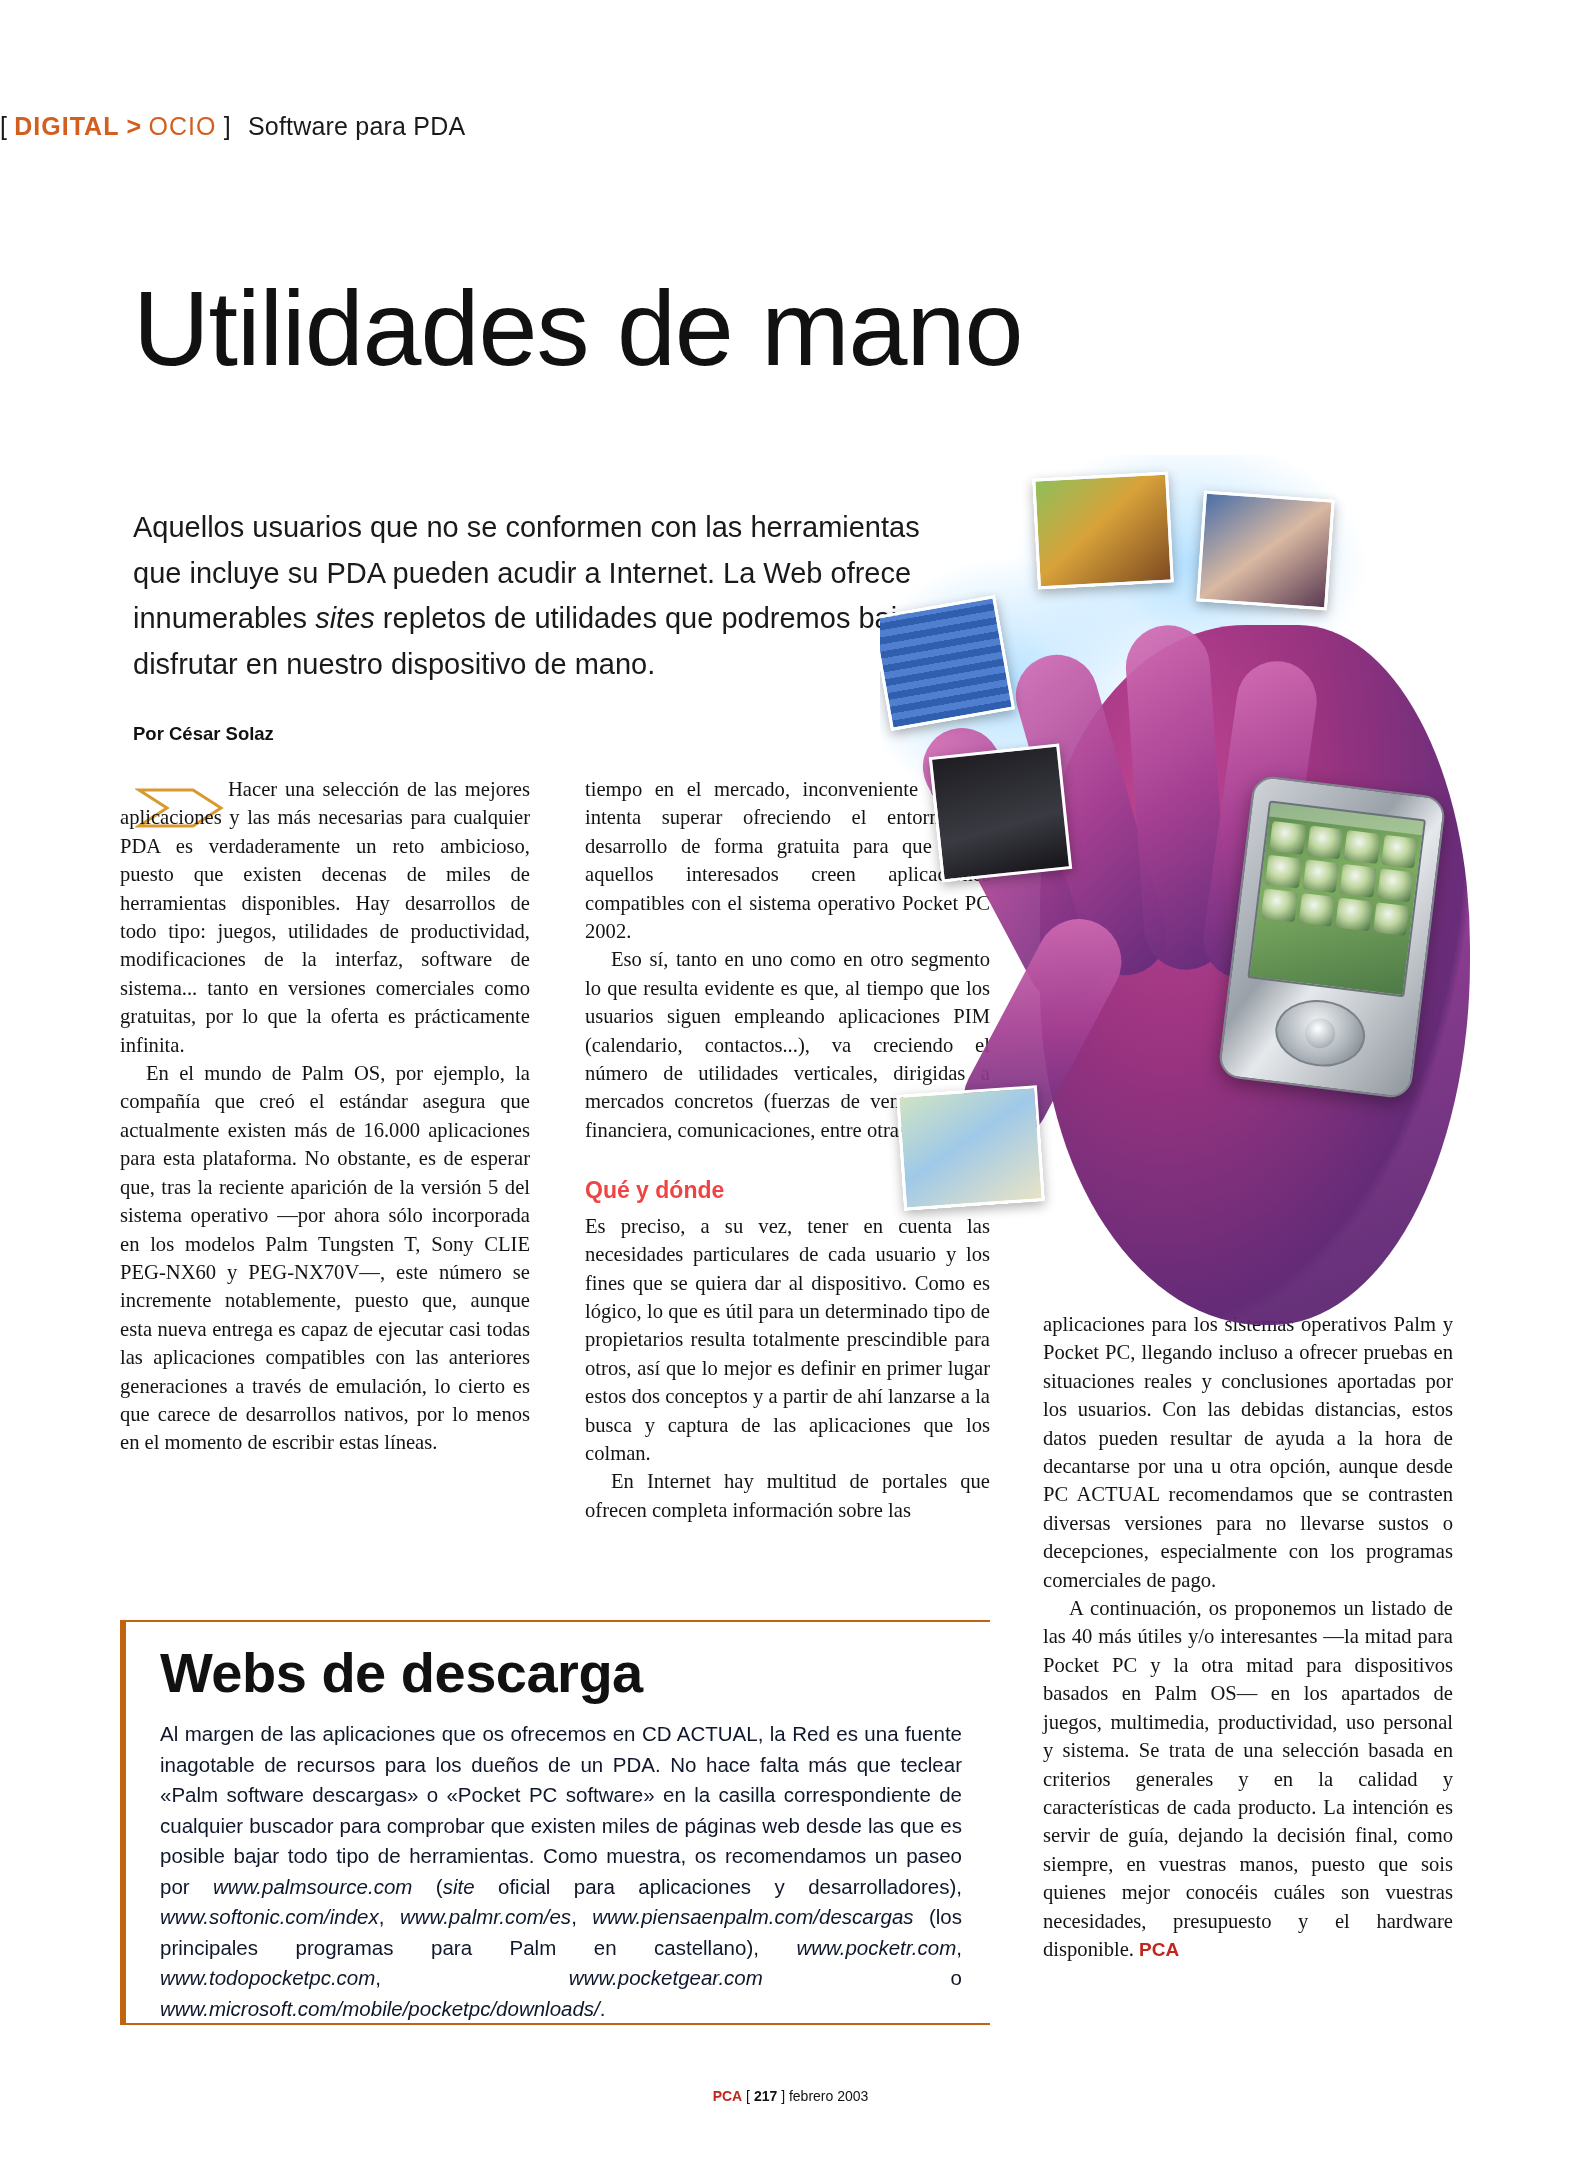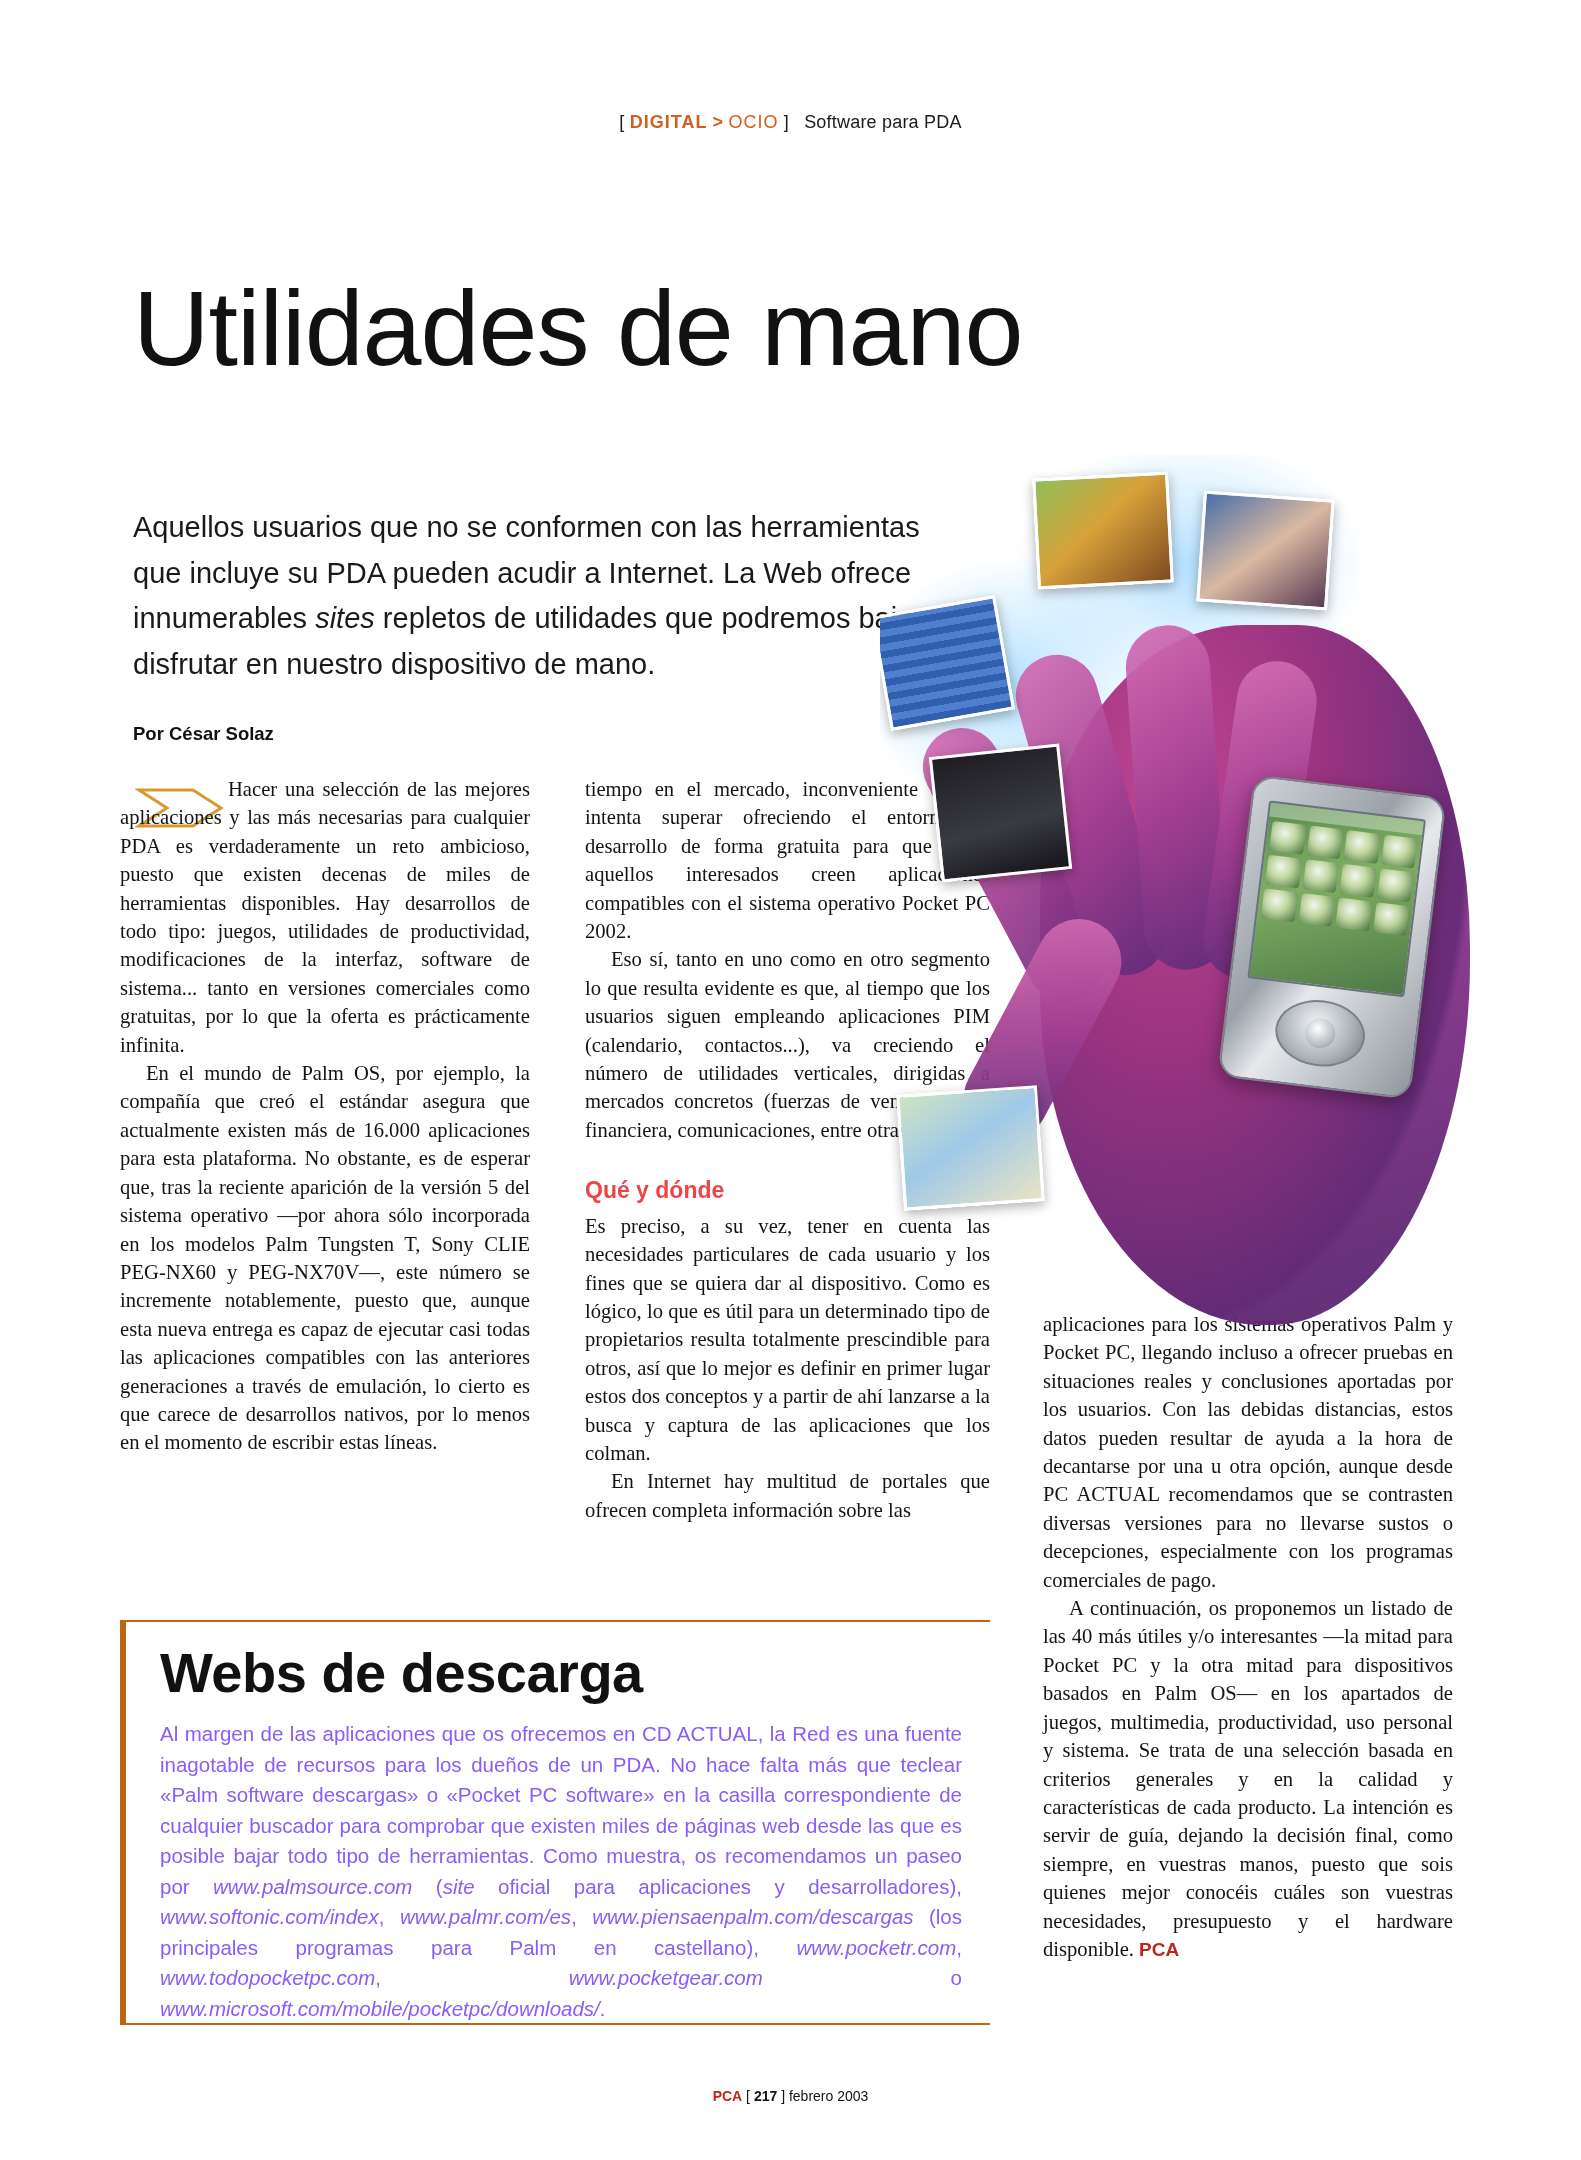--- a/index.html
+++ b/index.html
@@ -20,22 +20,22 @@
     position: absolute;
     inset: 0;
   }
 
   
   .kicker {
     position: absolute;
     top: 112px;
     left: 0;
     width: 1581px;
-    text-align: center;
-    font-size: 18px;
+    text-align: left;
+    font-size: 25px;
     letter-spacing: 0.2px;
   }
   .kicker .bracket { color: #1a1a1a; }
   .kicker .digital {
     color: #d35f1e;
     font-weight: bold;
     letter-spacing: 1px;
   }
   .kicker .gt { color: #d35f1e; font-weight: bold; }
   .kicker .ocio { color: #d35f1e; letter-spacing: 1px; }
@@ -247,21 +247,21 @@
     font-size: 56px;
     font-weight: bold;
     color: #111;
     letter-spacing: -0.5px;
   }
   .box p {
     margin: 0;
     font-size: 20.5px;
     line-height: 30.5px;
     text-align: justify;
-    color: #8b5cf6;
+    color: #0f172a;
   }
   .box i { font-style: italic; }
 
   
   .footer {
     position: absolute;
     top: 2088px;
     left: 0;
     width: 1581px;
     text-align: center;

